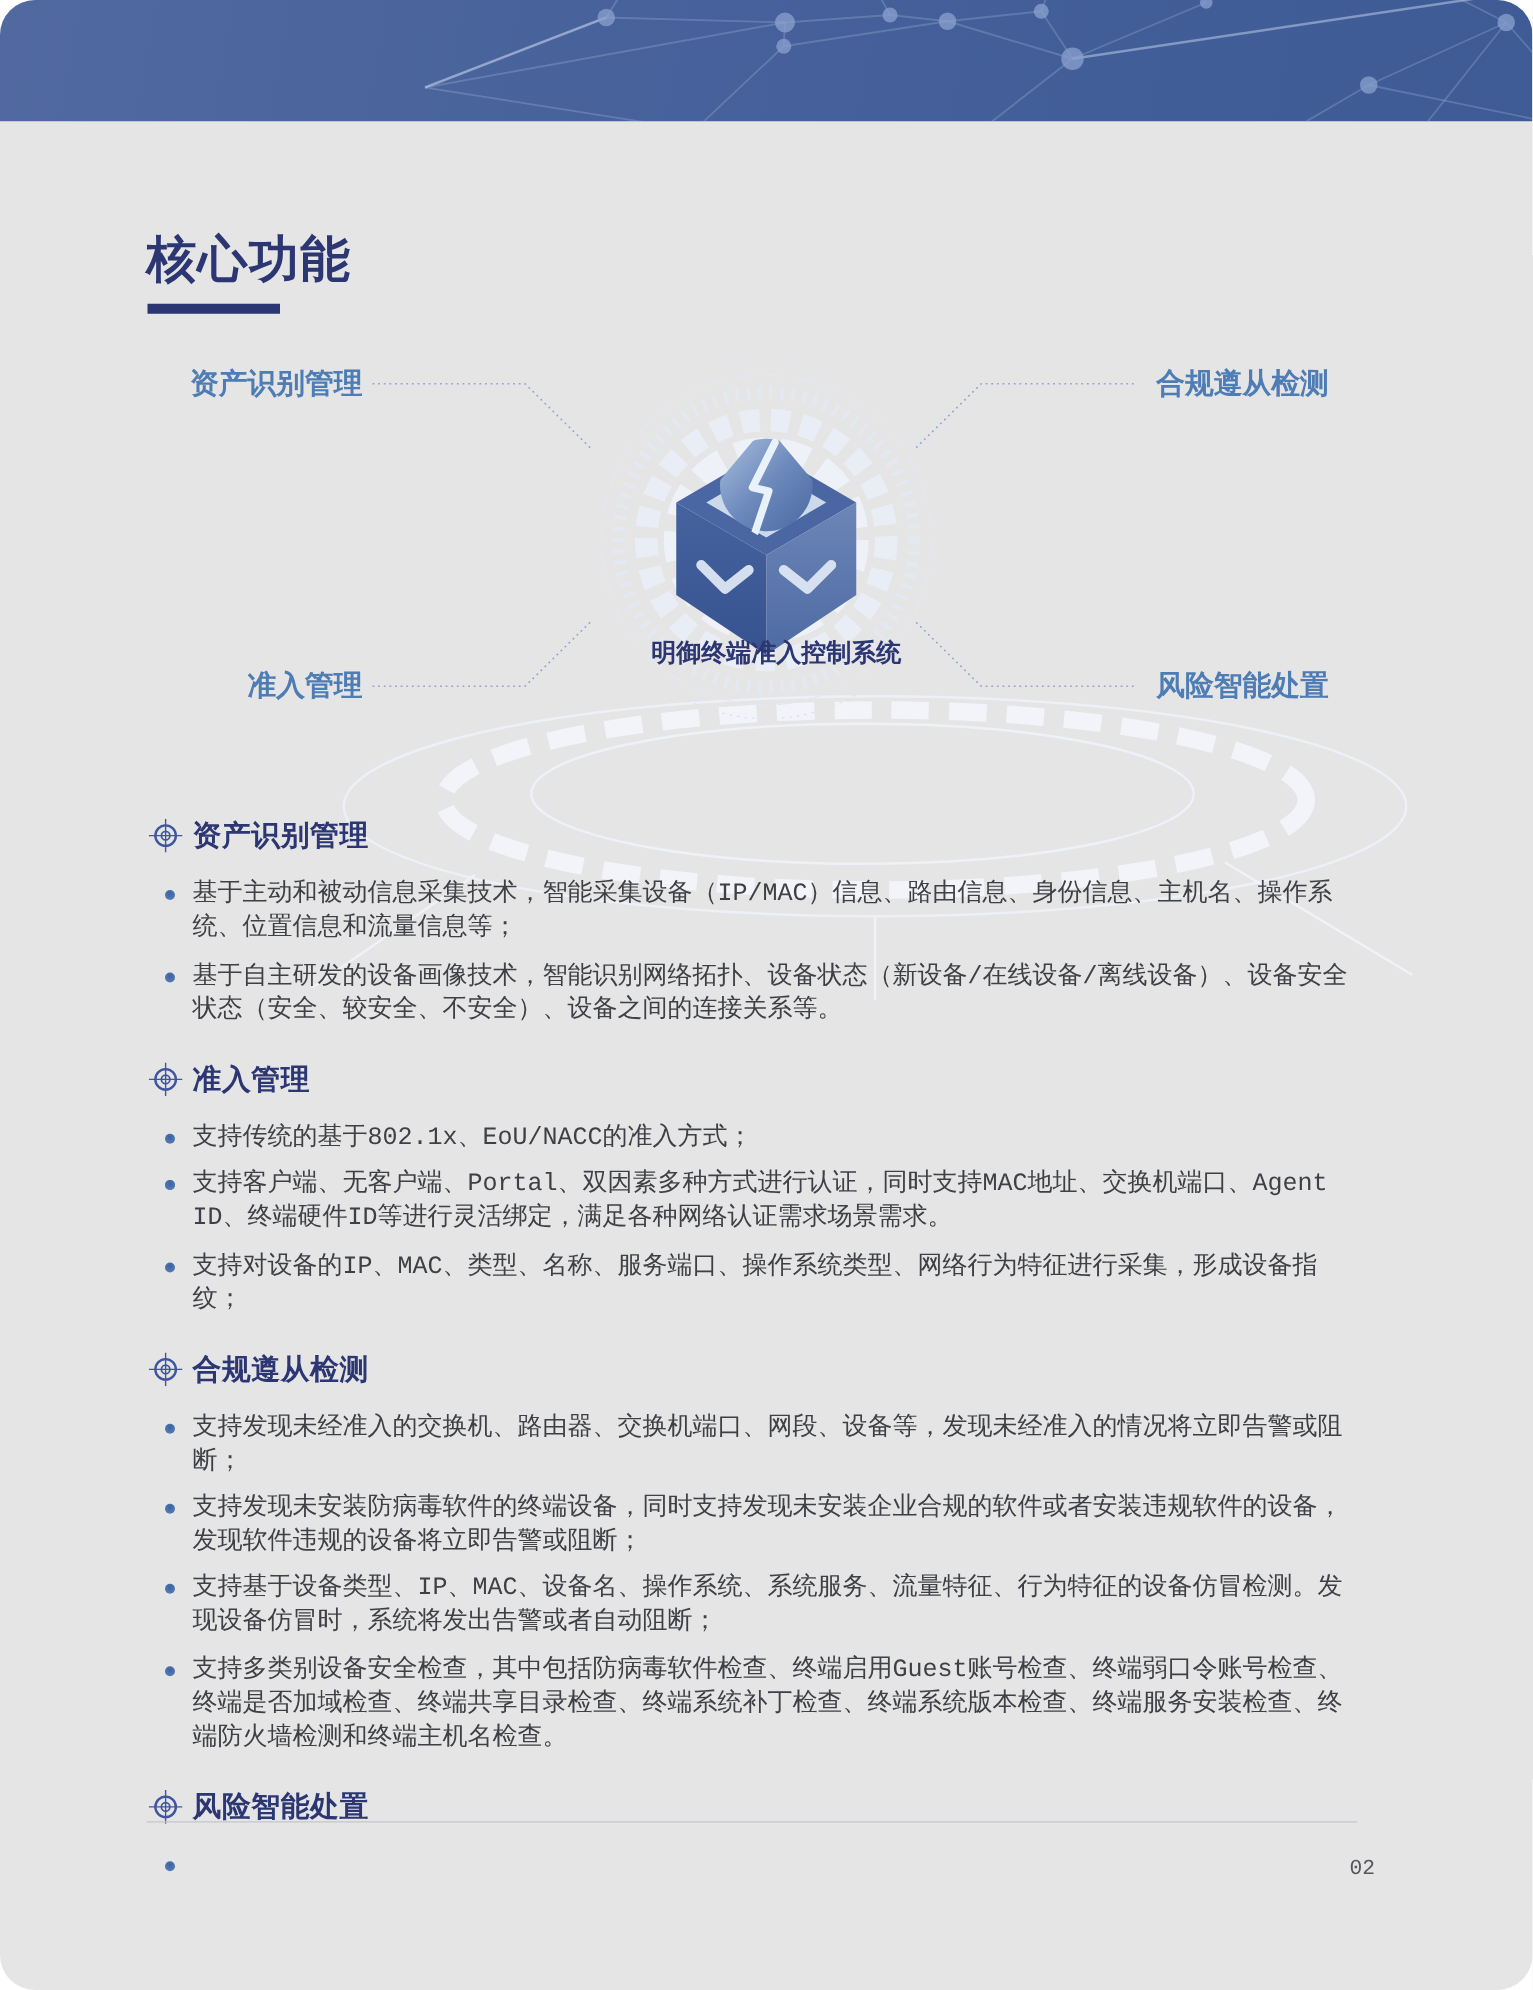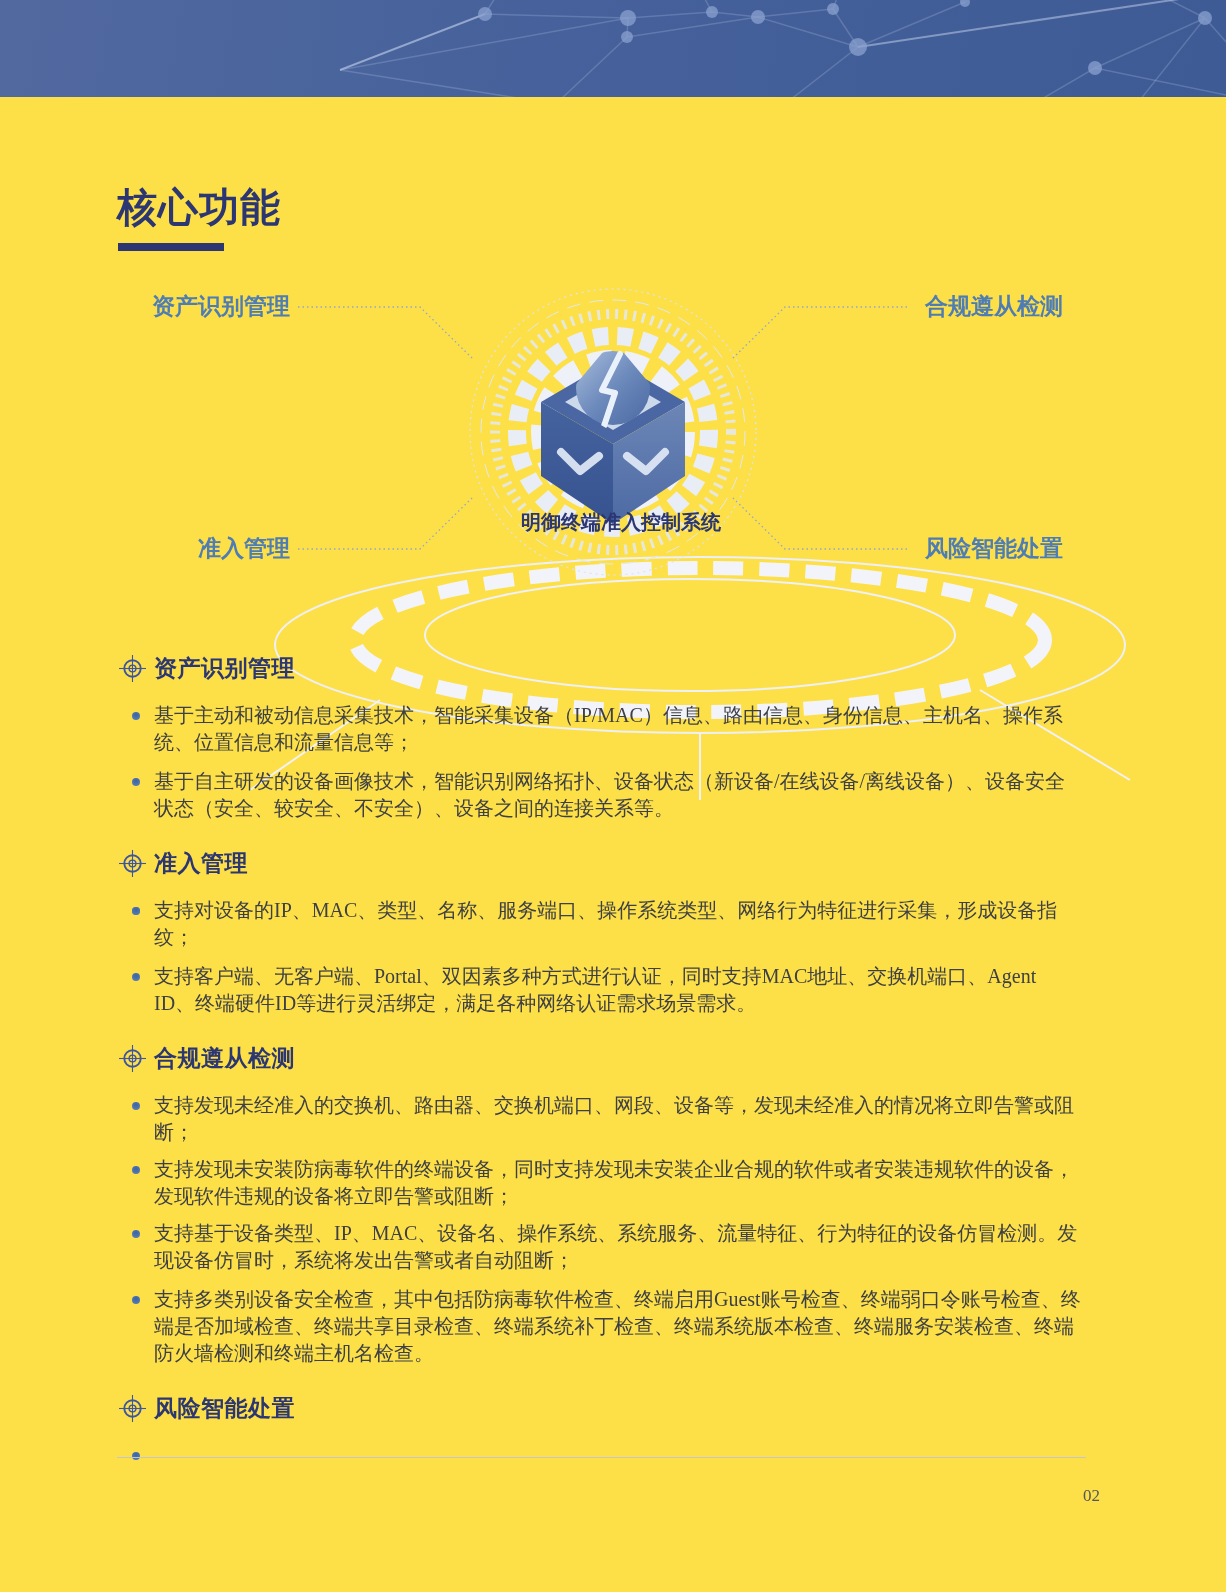--- a/index.html
+++ b/index.html
@@ -1,21 +1,22 @@
 <!DOCTYPE html>
 <html><head>
 <meta charset="utf-8">
 <style>
   * { margin:0; padding:0; box-sizing:border-box; }
   html,body { background:#ffffff; }
   .page {
     position:relative; width:1226px; height:1592px; margin:0 auto;
-    background:#fde047; overflow:hidden;
-    font-family:Liberation Serif, serif;
+    background:#e5e5e5; overflow:hidden;
+    font-family:Liberation Mono, monospace;
     color:#3f4045;
+    border-radius:28px;
   }
 
   
   .banner {
     position:absolute; top:0; left:0; width:1226px; height:97px;
     background:linear-gradient(100deg,#51699f 0%,#46619b 45%,#3e5b96 100%);
     overflow:hidden;
   }
   .banner svg { display:block; }
 
@@ -191,23 +192,24 @@
         <g stroke="#3e55a0" fill="none">
           <line x1="13.5" y1="0" x2="13.5" y2="27" stroke-width="1.1"></line>
           <line x1="0" y1="13.5" x2="27" y2="13.5" stroke-width="1.1"></line>
           <circle cx="13.5" cy="13.5" r="8.2" stroke-width="1.9"></circle>
           <circle cx="13.5" cy="13.5" r="3.4" stroke-width="1.4"></circle>
         </g>
       </svg>
       <span class="feature-title">准入管理</span>
     </div>
     <ul class="bullets">
+      <li class="bullet"><span class="dot"></span><span>支持传统的基于802.1x、EoU/NACC的准入方式；</span></li>
       <li class="bullet"><span class="dot"></span></li>
+      <li class="bullet"><span class="dot"></span><span>支持客户端、无客户端、Portal、双因素多种方式进行认证，同时支持MAC地址、交换机端口、Agent　ID、终端硬件ID等进行灵活绑定，满足各种网络认证需求场景需求。</span></li>
       <li class="bullet"><span class="dot"></span><span>支持对设备的IP、MAC、类型、名称、服务端口、操作系统类型、网络行为特征进行采集，形成设备指纹；</span></li>
-      <li class="bullet"><span class="dot"></span><span>支持客户端、无客户端、Portal、双因素多种方式进行认证，同时支持MAC地址、交换机端口、Agent　ID、终端硬件ID等进行灵活绑定，满足各种网络认证需求场景需求。</span></li>
     </ul>
 
     <div class="feature-header">
       <svg class="h-icon" viewBox="0 0 27 27">
         <g stroke="#3e55a0" fill="none">
           <line x1="13.5" y1="0" x2="13.5" y2="27" stroke-width="1.1"></line>
           <line x1="0" y1="13.5" x2="27" y2="13.5" stroke-width="1.1"></line>
           <circle cx="13.5" cy="13.5" r="8.2" stroke-width="1.9"></circle>
           <circle cx="13.5" cy="13.5" r="3.4" stroke-width="1.4"></circle>
         </g>

